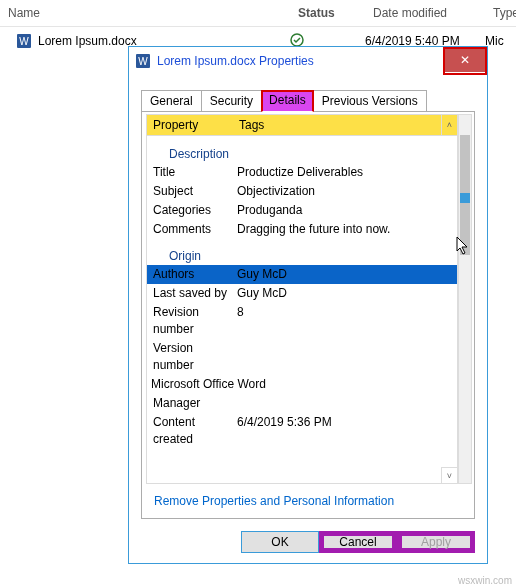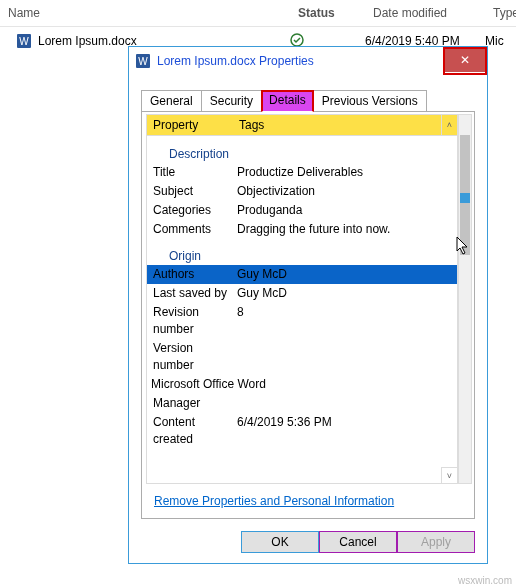--- a/index.html
+++ b/index.html
@@ -52,24 +52,24 @@
 .prow .pv { flex: 1; white-space: nowrap; overflow: hidden; text-overflow: ellipsis; }
 .prow.sel { background: #0a64c8; color: #000000; }
 
 .inner-bottom-spinner { position:absolute; right:0; bottom:0; width:16px; height:16px; border-top:1px solid #dcdcdc; border-left:1px solid #dcdcdc; display:flex; align-items:center; justify-content:center;}
 
 .outer-vscroll { position:absolute; right:2px; top:2px; width:14px; bottom:34px; background:#f0f0f0; border:1px solid #dcdcdc;}
 .outer-vscroll .thumb { position:absolute; left:1px; right:1px; top:20px; height:120px; background:#c2c2c2;}
 .outer-vscroll .thumb-accent { position:absolute; left:1px; right:1px; top:78px; height:10px; background:#3a9bd9;}
 
 .link-row { position:absolute; left:12px; bottom:10px; }
-.link-row a { color:#0066cc; text-decoration: underline; font-size:12px; cursor:pointer; }
+.link-row a { color:#0066cc; font-size:12px; cursor:pointer; }
 
 .buttons { position:absolute; right:12px; bottom:10px; display:flex; }
-.btn { width:78px; height:22px; border:1px solid #a21caf; background:#e1e1e1; font-size:12px; display:flex; align-items:center; justify-content:center; cursor:pointer; }
+.btn { width:78px; height:22px; border:5px solid #a21caf; background:#e1e1e1; font-size:12px; display:flex; align-items:center; justify-content:center; cursor:pointer; }
 .btn.def { border:1px solid #3a9bd9; }
 .btn.disabled { color:#a0a0a0; cursor:default; }
 
 .cursor { position:absolute; left:456px; top:236px; pointer-events:none; }
 .watermark { position:absolute; right:4px; bottom:2px; font-size:10px; color:#bbb; }
 
 .chev { font-size:9px; color:#666; }
 </style>
 </head>
 <body>

